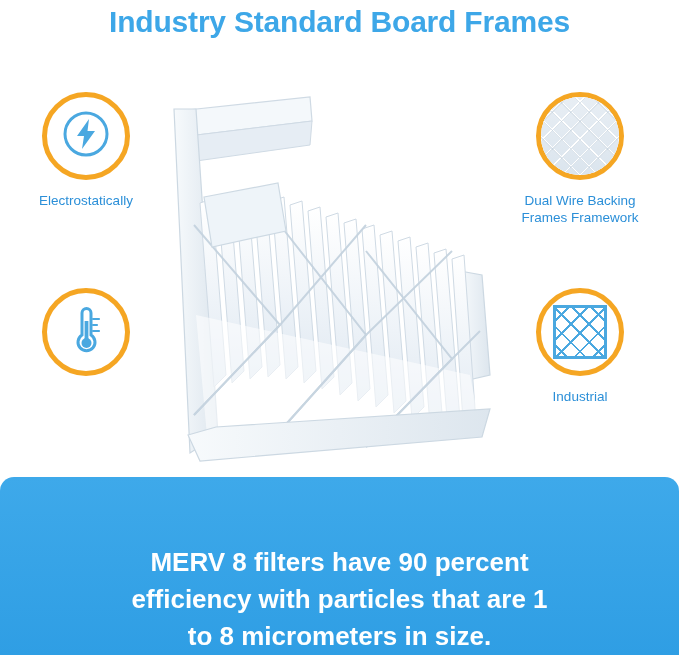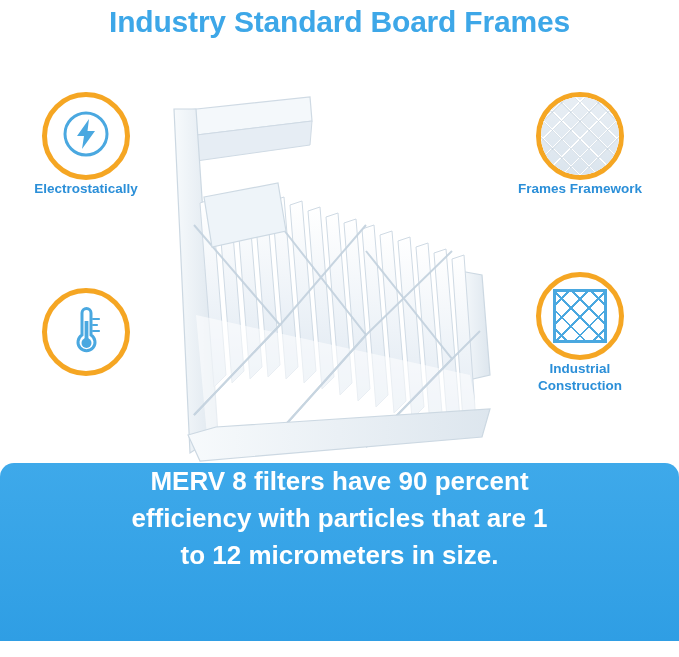--- a/index.html
+++ b/index.html
@@ -56,32 +56,32 @@
     box-sizing: border-box;
   }
   .badge-inner {
     position: absolute;
     inset: 0;
     display: flex;
     align-items: center;
     justify-content: center;
   }
   .feature-label {
-    margin-top: 0;
+    margin-top: 12px;
     font-size: 13.5px;
-    font-weight: bold;
+    font-weight: normal;
     color: #2b8fd8;
     line-height: 17px;
     text-align: center;
   }
 
   .f-electro { left: 6px;  top: 92px; }
   .f-heat    { left: 6px;  top: 288px; }
   .f-wire    { left: 500px; top: 92px; }
-  .f-indust  { left: 500px; top: 272px; }
+  .f-indust  { left: 500px; top: 288px; }
 
   
   .mesh {
     position: absolute;
     inset: 0;
     background-color: #f2f6fa;
     background-image:
       repeating-linear-gradient(45deg, #ffffff 0 2px, rgba(255,255,255,0) 2px 13px),
       repeating-linear-gradient(-45deg, #ffffff 0 2px, rgba(255,255,255,0) 2px 13px),
       linear-gradient(180deg, #e8eef4 0%, #dbe5ee 100%);
@@ -127,27 +127,27 @@
     left: 160px;
     top: 75px;
     width: 350px;
     height: 400px;
   }
 
   
   .banner {
     position: absolute;
     left: 0;
-    bottom: 16px;
+    bottom: 2px;
     width: 679px;
     height: 178px;
     background: linear-gradient(180deg, #3ea9ea 0%, #2f9ee4 100%);
     border-radius: 14px 14px 0 0;
     display: flex;
-    align-items: flex-start;
+    align-items: flex-end;
     justify-content: center;
   }
   .banner-text {
     color: #ffffff;
     font-size: 26px;
     font-weight: bold;
     line-height: 37px;
     text-align: center;
     padding: 0 40px;
   }
@@ -251,37 +251,37 @@
         </span>
       </div>
     </div>
   </div>
 
   <div class="feature f-wire">
     <div class="badge">
       <div class="mesh"></div>
     </div>
     <div class="feature-label">
+      <div>Dual Wire Backing</div>
       <div>Frames Framework</div>
     </div>
   </div>
 
   <div class="feature f-indust">
     <div class="badge">
       <div class="badge-inner">
         <span class="grid-icon"></span>
       </div>
     </div>
     <div class="feature-label">
       <div>Industrial</div>
-      <div>Construction</div>
     </div>
   </div>
 
   <div class="banner">
     <div class="banner-text">
       <div>MERV 8 filters have 90 percent</div>
       <div>efficiency with particles that are 1</div>
-      <div>to 12 micrometers in size.</div>
+      <div>to 8 micrometers in size.</div>
     </div>
   </div>
 
 </div>
 
 </body></html>

